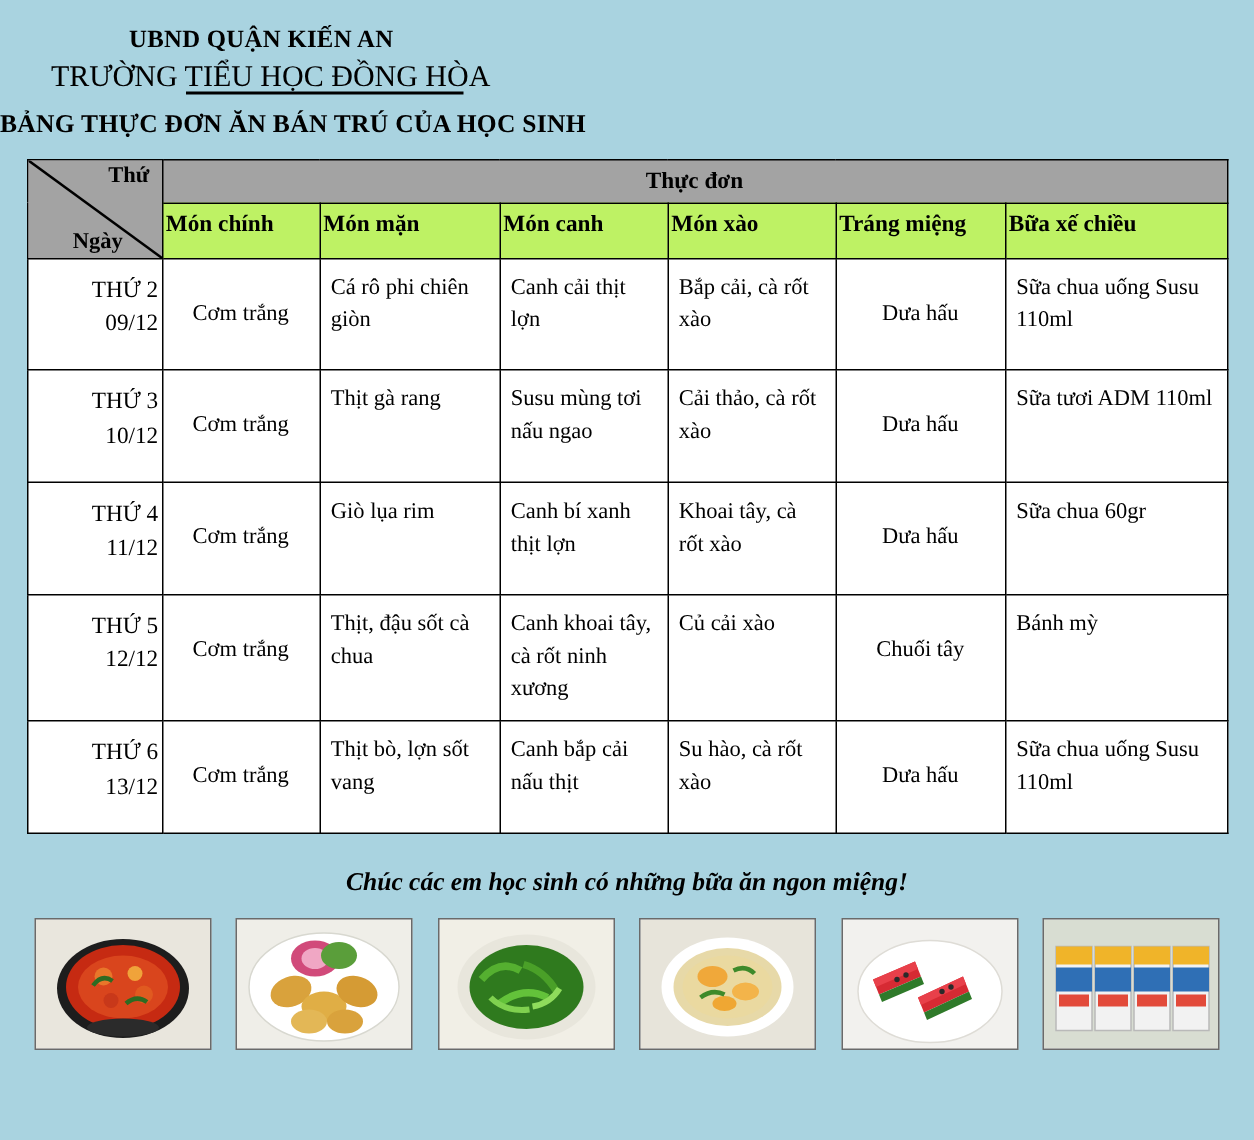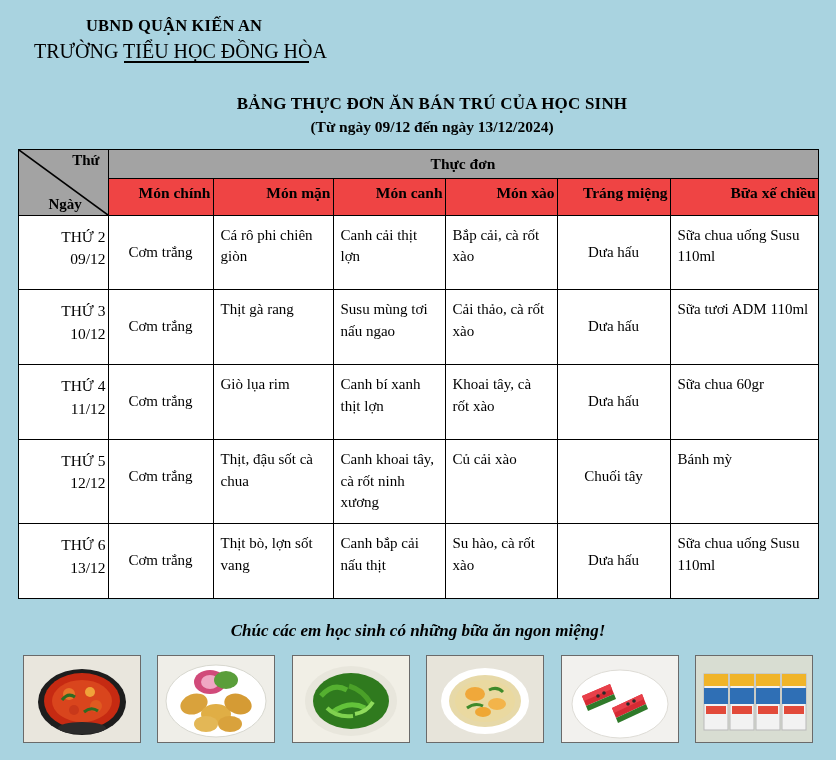--- a/index.html
+++ b/index.html
@@ -38,23 +38,22 @@
   .school-underline {
     position: absolute;
     left: 90px;
     right: 18px;
     bottom: 1px;
     height: 1.5px;
     background: #000;
   }
 
   .title-block {
-    text-align: center;
-    margin-top: 30px;
-    padding-left: 28px;
+    text-align: left;
+    margin-top: 9px;
   }
   .title-main {
     font-size: 17px;
     font-weight: bold;
     letter-spacing: .2px;
   }
   .title-sub {
     font-size: 15.5px;
     font-weight: bold;
     margin-top: 4px;
@@ -99,22 +98,22 @@
   }
   .corner-cell .lbl-ngay {
     position: absolute;
     left: 6px;
     bottom: 2px;
     font-weight: bold;
     font-size: 15px;
     margin-left: 24px;
   }
   .sub-hdr th {
-    background: #ef4444;
-    text-align: right;
+    background: #bef264;
+    text-align: left;
     font-weight: bold;
     font-size: 15.5px;
     padding: 5px 2px;
     height: 26px;
   }
   td.day-cell {
     text-align: right;
     font-weight: normal;
     font-size: 15.5px;
     padding: 10px 2px;
@@ -165,21 +164,20 @@
 <div class="header">
   <div class="org-line">UBND QUẬN KIẾN AN</div>
   <div class="school-line">
     <span>TRƯỜNG TIỂU HỌC ĐỒNG HÒA</span>
     <span class="school-underline"></span>
   </div>
 </div>
 
 <div class="title-block">
   <div class="title-main">BẢNG THỰC ĐƠN ĂN BÁN TRÚ CỦA HỌC SINH</div>
-  <div class="title-sub">(Từ ngày 09/12 đến ngày 13/12/2024)</div>
 </div>
 
 <table class="menu">
   <colgroup>
     <col style="width:90px">
     <col style="width:105px">
     <col style="width:120px">
     <col style="width:112px">
     <col style="width:112px">
     <col style="width:113px">

